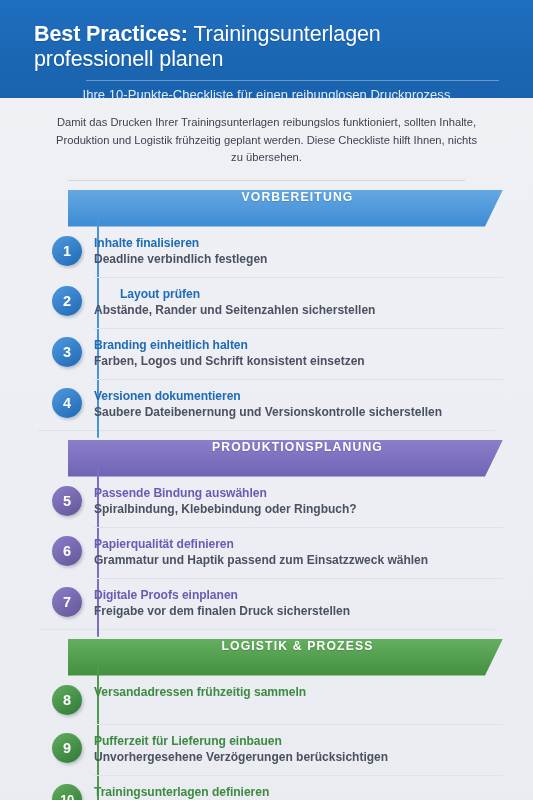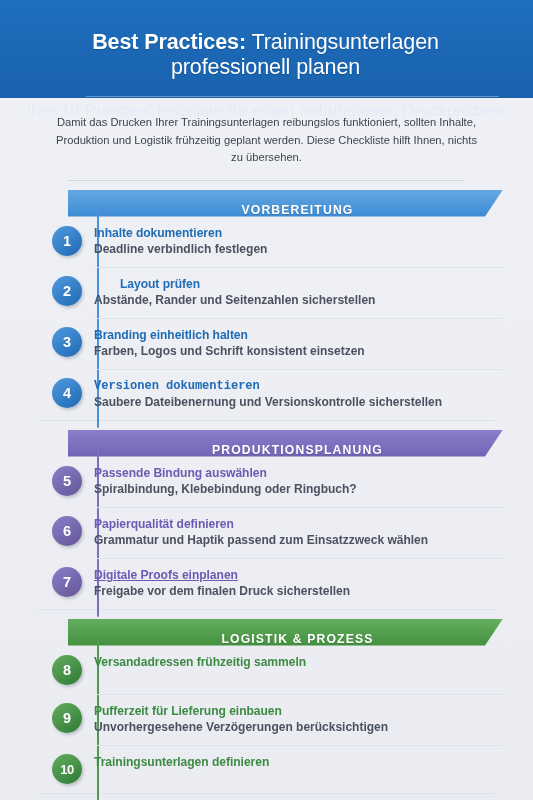--- a/index.html
+++ b/index.html
@@ -25,43 +25,43 @@
 
   
   .header {
     position: relative;
     background: linear-gradient(180deg, #1f6fbf 0%, #1b67b4 55%, #1a62ad 100%);
     padding: 14px 26px 16px 26px;
     box-sizing: border-box;
     height: 98px;
   }
   .header-title {
-    margin: 16px;
-    text-align: center;
+    margin: 8px;
+    text-align: left;
     color: #ffffff;
     font-size: 21.5px;
     line-height: 25px;
     font-weight: 400;
     letter-spacing: -0.1px;
     padding-right: 2px;
     text-shadow: 0 1px 1px rgba(0,0,0,0.18);
   }
   .header-title .strong {
     font-weight: 700;
   }
   .header-rule {
     height: 1px;
     background: rgba(255,255,255,0.34);
     margin: 8px 8px 0 60px;
   }
   .header-sub {
     margin: 7px 0 0 0;
     text-align: center;
     color: #e2ecf8;
-    font-size: 17px;
+    font-size: 13px;
     line-height: 14px;
     font-weight: 400;
     letter-spacing: 0.05px;
   }
 
   
   .intro {
     padding: 16px 56px 0 56px;
     box-sizing: border-box;
   }
@@ -90,23 +90,23 @@
   }
   
 
   .section {
     position: relative;
   }
 
   .section-bar {
     position: relative;
     margin: 9px 0 0 38px;
-    height: 27px;
+    height: 37px;
     display: flex;
-    align-items: flex-end;
+    align-items: flex-start;
     justify-content: center;
     clip-path: polygon(0 0, 100% 0, calc(100% - 18px) 100%, 0 100%);
     box-shadow: 0 1px 2px rgba(20,30,60,0.12);
     padding-left: 36px;
   }
   .section-bar span {
     color: #ffffff;
     font-size: 12.2px;
     font-weight: 700;
     letter-spacing: 1.15px;
@@ -230,42 +230,42 @@
     <div class="timeline" id="timeline">
         <div class="section">
           <div class="section-bar" style="background: linear-gradient(rgb(100, 167, 226) 0%, rgb(61, 139, 212) 100%);">
             <span>VORBEREITUNG</span>
           </div>
           <div class="items">
             <div class="spine" style="background: rgb(74, 147, 217);"></div>
             <div class="item">
               <div class="bullet" style="background: linear-gradient(145deg, rgb(79, 154, 222) 0%, rgb(31, 105, 180) 100%);">1</div>
               <div class="item-text">
-                <p class="item-title" style="color: rgb(31, 107, 181);">Inhalte dokumentieren</p>
+                <p class="item-title" style="color: rgb(31, 107, 181);">Inhalte finalisieren</p>
                 <p class="item-desc">Deadline verbindlich festlegen</p>
               </div>
             </div>
             <div class="item">
               <div class="bullet" style="background: linear-gradient(145deg, rgb(79, 154, 222) 0%, rgb(31, 105, 180) 100%);">2</div>
               <div class="item-text">
                 <p class="item-title" style="color: rgb(31, 107, 181); margin-left: 26px;">Layout prüfen</p>
                 <p class="item-desc">Abstände, Rander und Seitenzahlen sicherstellen</p>
               </div>
             </div>
             <div class="item">
               <div class="bullet" style="background: linear-gradient(145deg, rgb(79, 154, 222) 0%, rgb(31, 105, 180) 100%);">3</div>
               <div class="item-text">
                 <p class="item-title" style="color: rgb(31, 107, 181);">Branding einheitlich halten</p>
                 <p class="item-desc">Farben, Logos und Schrift konsistent einsetzen</p>
               </div>
             </div>
             <div class="item">
               <div class="bullet" style="background: linear-gradient(145deg, rgb(79, 154, 222) 0%, rgb(31, 105, 180) 100%);">4</div>
               <div class="item-text">
-                <p class="item-title" style="color: rgb(31, 107, 181); font-family: Liberation Mono, monospace;">Versionen dokumentieren</p>
+                <p class="item-title" style="color: rgb(31, 107, 181);">Versionen dokumentieren</p>
                 <p class="item-desc">Saubere Dateibenernung und Versionskontrolle sicherstellen</p>
               </div>
             </div>
           </div>
           <div class="section-end-rule"></div>
         </div>
         <div class="section">
           <div class="section-bar" style="background: linear-gradient(rgb(139, 127, 202) 0%, rgb(111, 99, 181) 100%);">
             <span>PRODUKTIONSPLANUNG</span>
           </div>
@@ -281,21 +281,21 @@
             <div class="item">
               <div class="bullet" style="background: linear-gradient(145deg, rgb(139, 127, 202) 0%, rgb(100, 85, 150) 100%);">6</div>
               <div class="item-text">
                 <p class="item-title" style="color: rgb(106, 92, 180);">Papierqualität definieren</p>
                 <p class="item-desc">Grammatur und Haptik passend zum Einsatzzweck wählen</p>
               </div>
             </div>
             <div class="item">
               <div class="bullet" style="background: linear-gradient(145deg, rgb(139, 127, 202) 0%, rgb(100, 85, 150) 100%);">7</div>
               <div class="item-text">
-                <p class="item-title" style="color: rgb(106, 92, 180); text-decoration: underline;">Digitale Proofs einplanen</p>
+                <p class="item-title" style="color: rgb(106, 92, 180);">Digitale Proofs einplanen</p>
                 <p class="item-desc">Freigabe vor dem finalen Druck sicherstellen</p>
               </div>
             </div>
           </div>
           <div class="section-end-rule"></div>
         </div>
         <div class="section">
           <div class="section-bar" style="background: linear-gradient(rgb(100, 174, 96) 0%, rgb(68, 144, 63) 100%);">
             <span>LOGISTIK &amp; PROZESS</span>
           </div>

